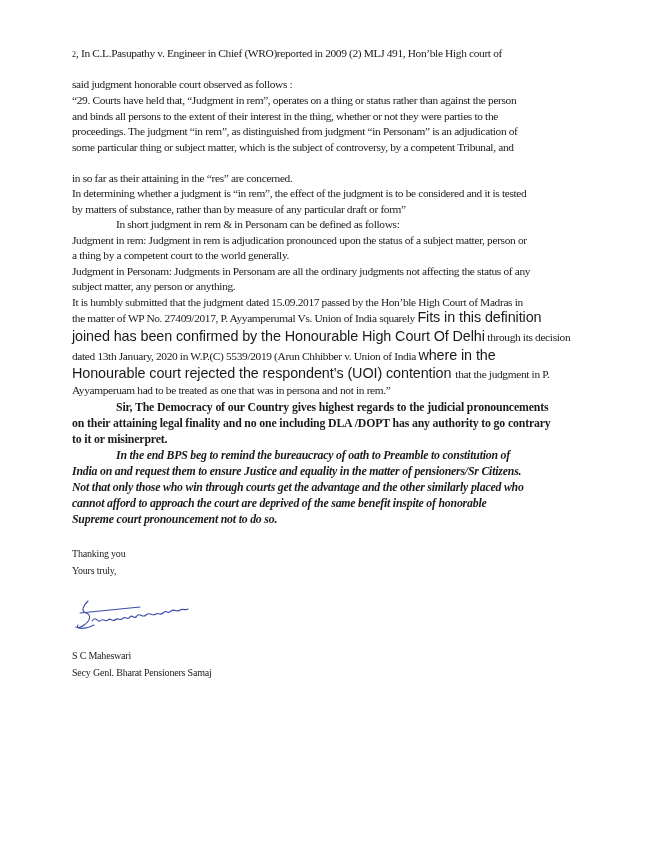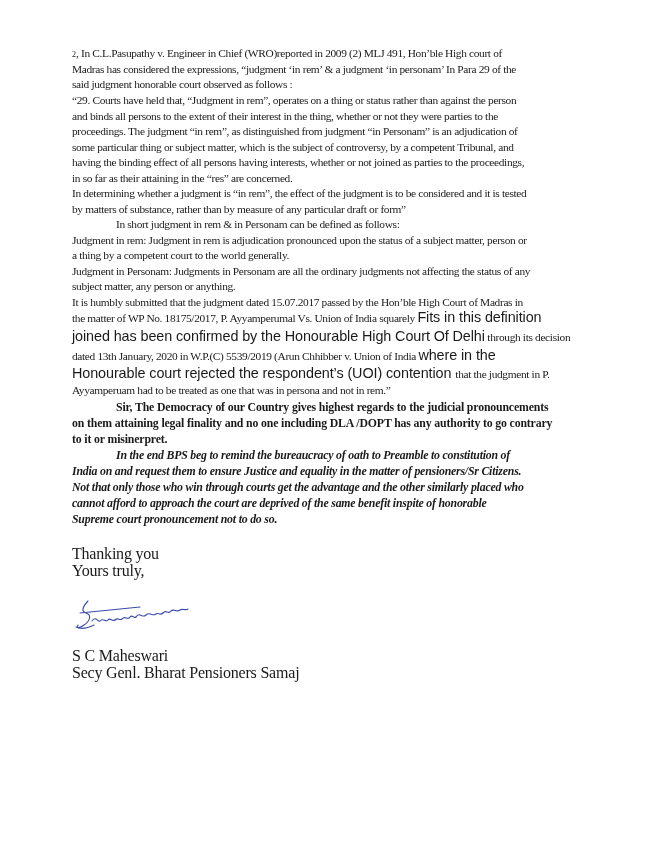--- a/index.html
+++ b/index.html
@@ -9,56 +9,54 @@
     position:absolute; left:72px; width:560px;
     font-family:"Liberation Serif", serif; color:#1a1a1a;
     font-size:11.4px; line-height:15.6px; letter-spacing:-0.35px;
     white-space:nowrap;
   }
   .num { font-size:8px; letter-spacing:0; }
   .big { font-size:14.4px; letter-spacing:-0.1px; font-family:"Liberation Sans", sans-serif; font-stretch:condensed;margin-top:44px; }
   .ital { }
   .bold { font-weight:bold; font-size:11.8px; letter-spacing:-0.15px; }
   .bolditalic { font-weight:bold; font-style:italic; font-size:11.8px; letter-spacing:-0.2px; }
-  .closing { font-size:16px; letter-spacing:-0.2px; line-height:17px; }
+  .closing { font-size:10px; letter-spacing:-0.2px; line-height:17px; }
   .sig { position:absolute; left:70px; top:597px; width:140px; height:42px; }
 </style>
 </head>
 <body>
 
 <div class="page">
 
   <div class="txt" style="top:46px"><span class="num">2</span><span>, In C.L.Pasupathy v. Engineer in Chief (WRO)reported in 2009 (2) MLJ 491, Hon’ble High court of</span></div>
-  <div class="txt" style="top:61.5px">Madras has considered the expressions, “judgment ‘in rem’ &amp; a judgment ‘in personam’ In Para 29 of the</div>
   <div class="txt" style="top:77px">said judgment honorable court observed as follows :</div>
 
   <div class="txt" style="top:93px">“29. Courts have held that, “Judgment in rem”, operates on a thing or status rather than against the person</div>
   <div class="txt" style="top:108.5px">and binds all persons to the extent of their interest in the thing, whether or not they were parties to the</div>
   <div class="txt" style="top:124px">proceedings. The judgment “in rem”, as distinguished from judgment “in Personam” is an adjudication of</div>
   <div class="txt" style="top:139.5px">some particular thing or subject matter, which is the subject of controversy, by a competent Tribunal, and</div>
-  <div class="txt" style="top:155px">having the binding effect of all persons having interests, whether or not joined as parties to the proceedings,</div>
   <div class="txt" style="top:170.5px">in so far as their attaining in the “res” are concerned.</div>
   <div class="txt" style="top:186px">In determining whether a judgment is “in rem”, the effect of the judgment is to be considered and it is tested</div>
   <div class="txt" style="top:201.5px">by matters of substance, rather than by measure of any particular draft or form”</div>
 
   <div class="txt" style="top:217px; left:116px">In short judgment in rem &amp; in Personam can be defined as follows:</div>
   <div class="txt" style="top:232.5px">Judgment in rem: Judgment in rem is adjudication pronounced upon the status of a subject matter, person or</div>
   <div class="txt" style="top:248px">a thing by a competent court to the world generally.</div>
   <div class="txt" style="top:263.5px">Judgment in Personam: Judgments in Personam are all the ordinary judgments not affecting the status of any</div>
   <div class="txt" style="top:279px">subject matter, any person or anything.</div>
 
-  <div class="txt" style="top:294.5px">It is humbly submitted that the judgment  dated 15.07.2017 passed by the Hon’ble High Court of Madras in</div>
-  <div class="txt" style="top:310px"><span>the matter of WP No. 18175/2017, P. Ayyamperumal Vs. Union of India squarely </span><span class="big">Fits in this definition</span></div>
+  <div class="txt" style="top:294.5px">It is humbly submitted that the judgment  dated 15.09.2017 passed by the Hon’ble High Court of Madras in</div>
+  <div class="txt" style="top:310px"><span>the matter of WP No. 27409/2017, P. Ayyamperumal Vs. Union of India squarely </span><span class="big">Fits in this definition</span></div>
   <div class="txt" style="top:329px"><span class="big">joined has been confirmed by the Honourable High Court Of Delhi</span><span>  through  its decision</span></div>
   <div class="txt" style="top:348px"><span>dated 13th January, 2020 in W.P.(C) 5539/2019 (Arun Chhibber v. Union of India </span><span class="big">where in the</span></div>
   <div class="txt" style="top:366px"><span class="big">Honourable court  rejected the respondent’s (UOI) contention </span><span class="ital">that the judgment in P.</span></div>
   <div class="txt" style="top:383px"><span class="ital">Ayyamperuam had to be treated as one that was in persona and not in rem.</span><span>”</span></div>
 
   <div class="txt bold" style="top:400px; left:116px">Sir,  The Democracy of our Country gives highest regards to the judicial pronouncements</div>
-  <div class="txt bold" style="top:416px">on them attaining legal finality and no one including DLA /DOPT has any authority to go contrary</div>
+  <div class="txt bold" style="top:416px">on their attaining legal finality and no one including DLA /DOPT has any authority to go contrary</div>
   <div class="txt bold" style="top:432px">to it or misinerpret.</div>
 
   <div class="txt bolditalic" style="top:448px; left:116px">In the end BPS beg to remind the bureaucracy of oath to Preamble to constitution of</div>
   <div class="txt bolditalic" style="top:464px">India on and request them to ensure Justice and equality in the matter of pensioners/Sr Citizens.</div>
   <div class="txt bolditalic" style="top:480px">Not that only those who win through courts get the advantage and the other similarly placed who</div>
   <div class="txt bolditalic" style="top:496px">cannot afford to approach the court are deprived of the same benefit inspite of honorable</div>
   <div class="txt bolditalic" style="top:512px">Supreme court pronouncement not to do so.</div>
 
   <div class="txt closing" style="top:545px">Thanking you</div>
   <div class="txt closing" style="top:562px">Yours truly,</div>

